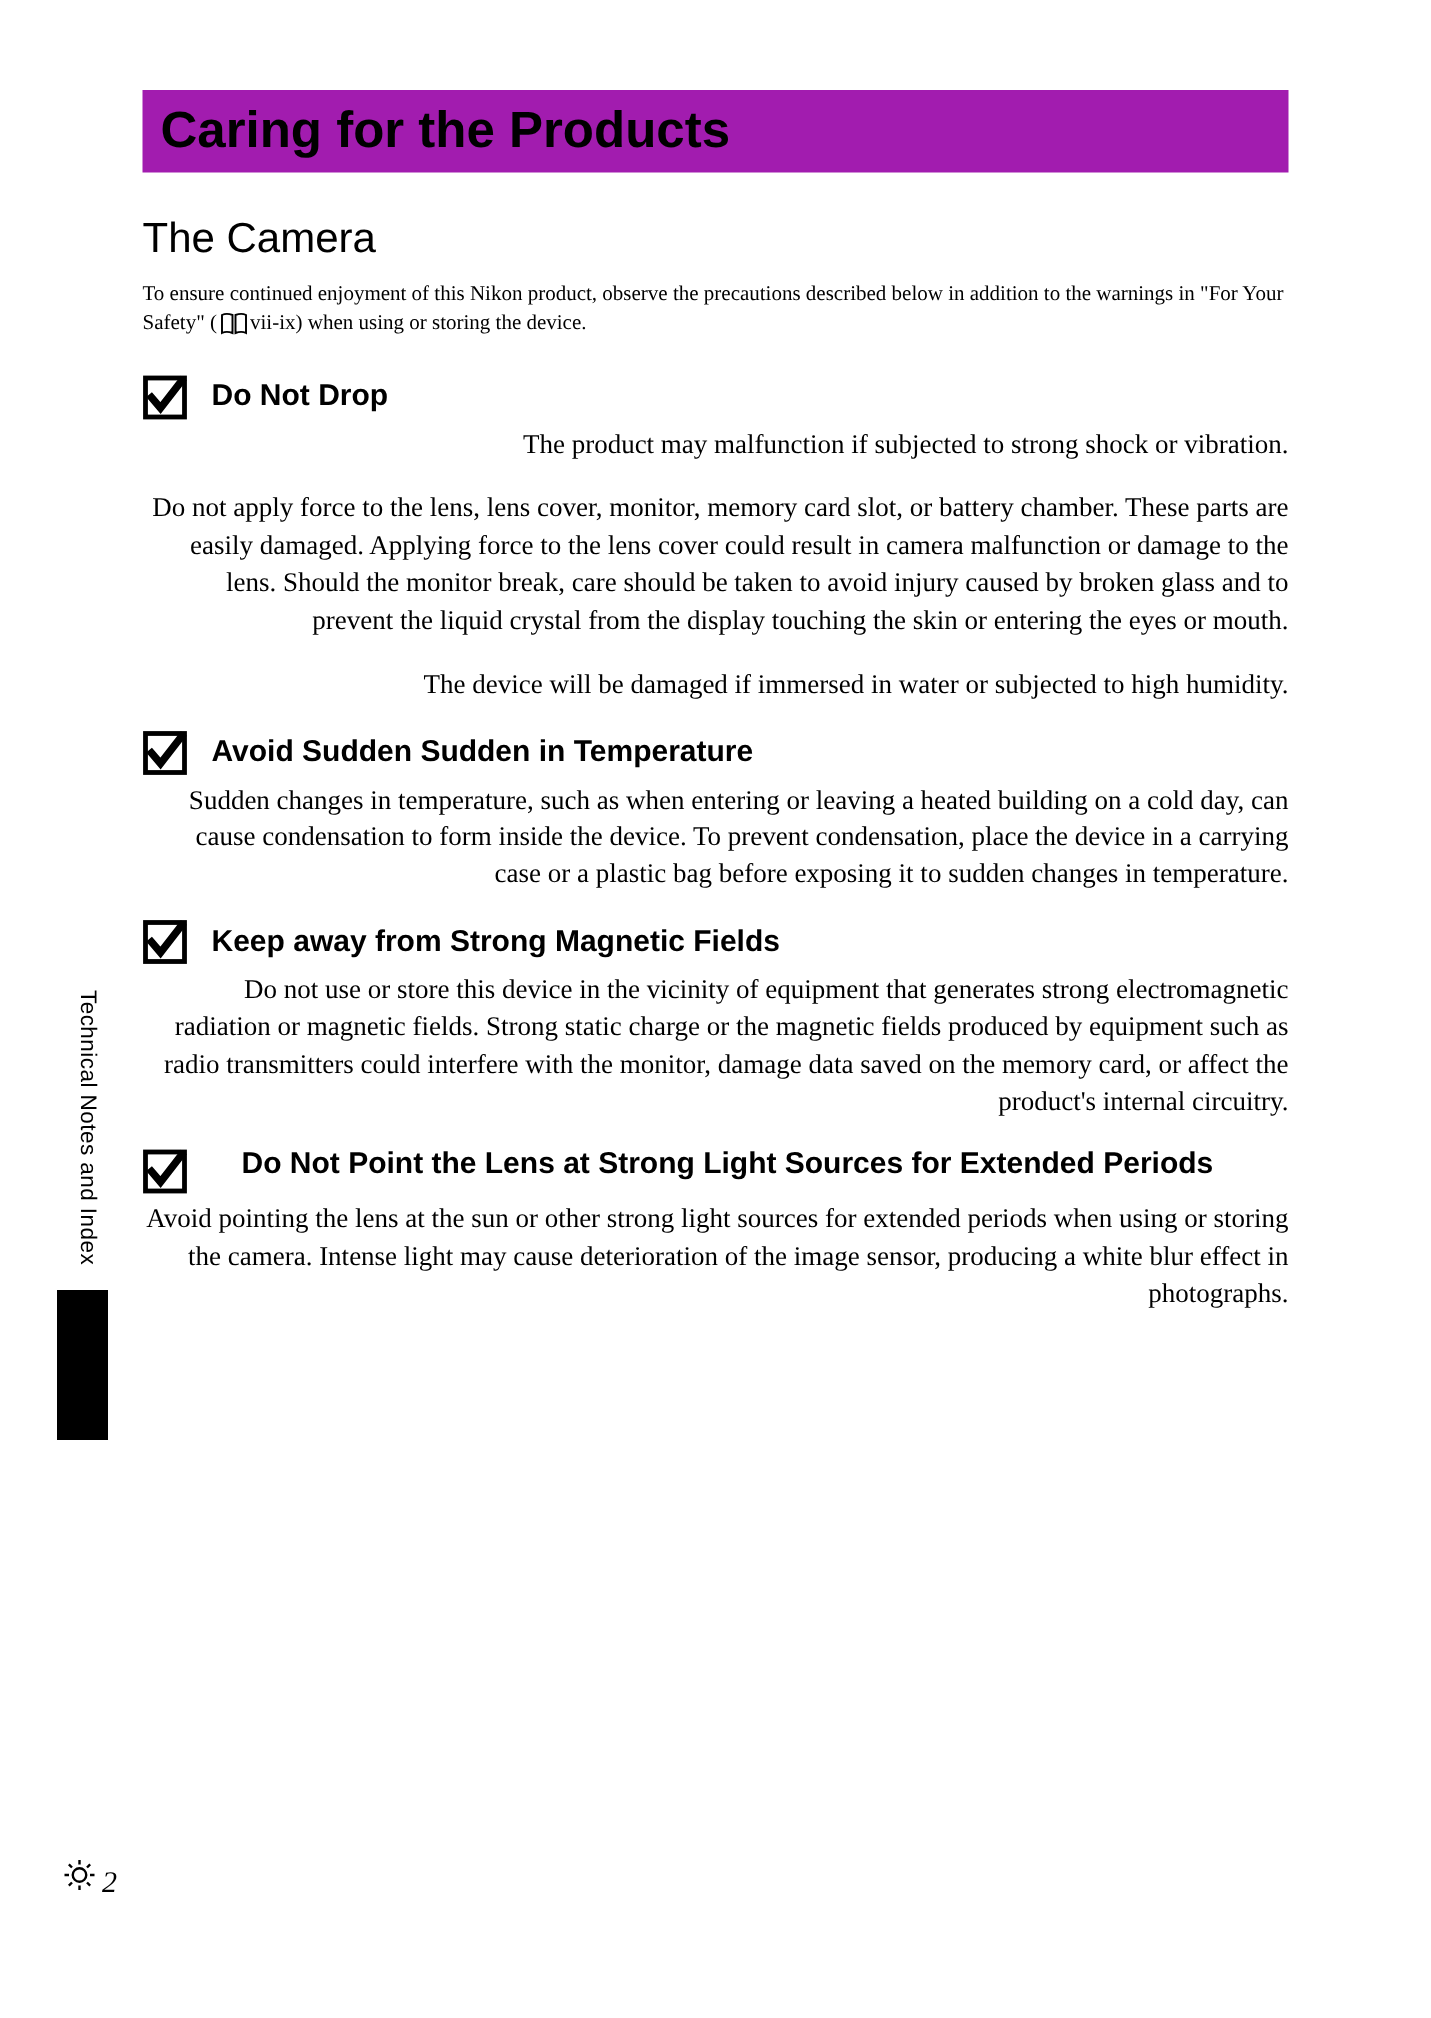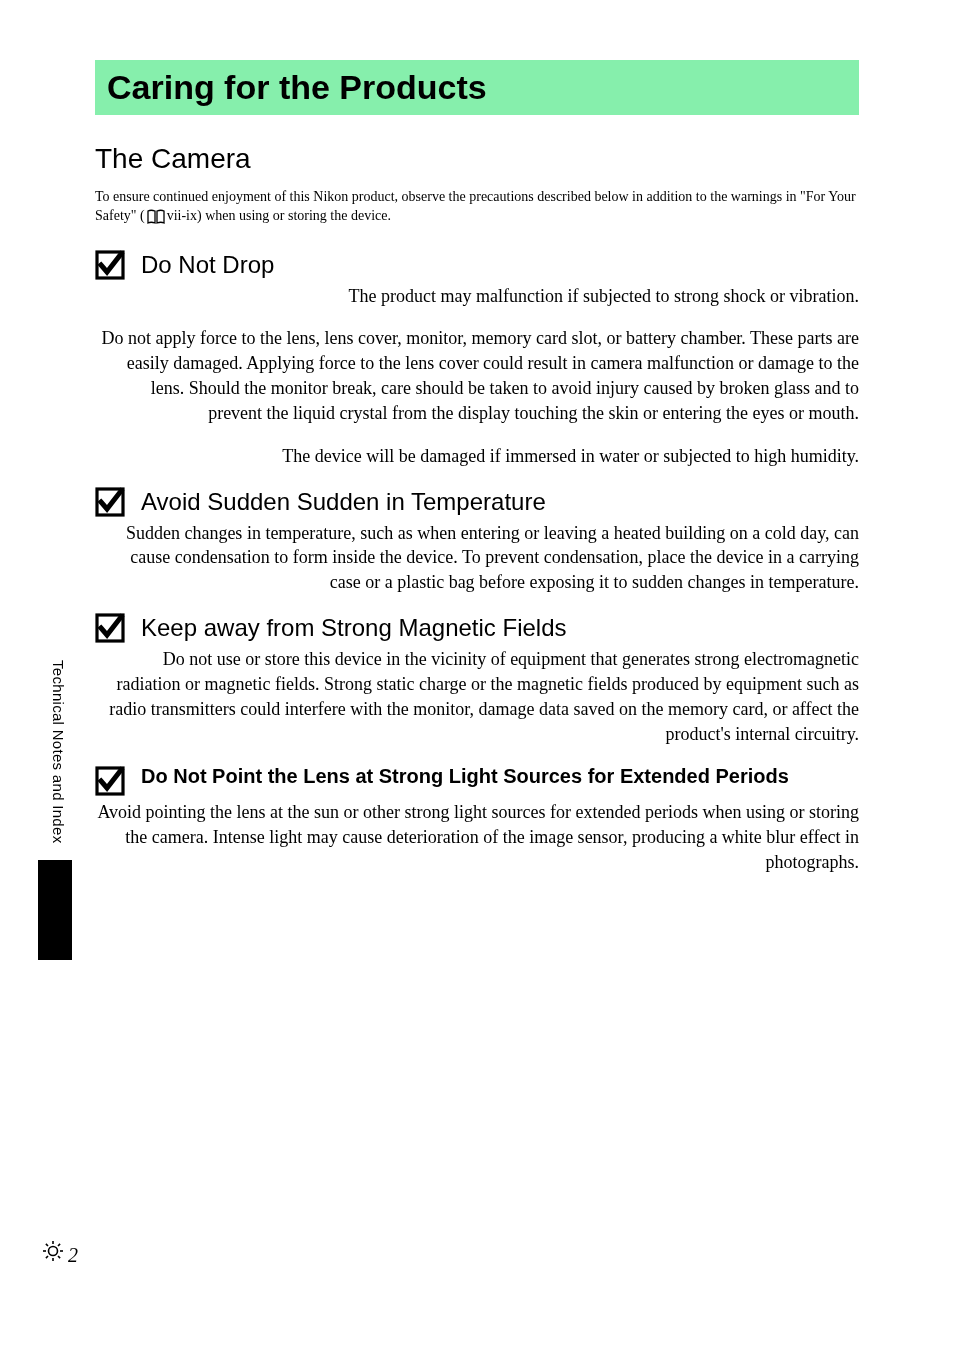--- a/index.html
+++ b/index.html
@@ -10,21 +10,21 @@
     body {
       width: 954px;
       height: 1345px;
       background: #ffffff;
       font-family: Georgia, 'Times New Roman', serif;
       color: #000000;
       position: relative;
       padding: 60px 95px 60px 95px;
     }
     .main-title-bar {
-      background: #86efac;
+      background: #a21caf;
       padding: 8px 12px;
       margin-bottom: 28px;
     }
     .main-title {
       font-size: 34px;
       font-weight: bold;
       font-family: Arial, Helvetica, sans-serif;
     }
     .section-title {
       font-size: 28px;
@@ -46,40 +46,41 @@
       align-items: center;
       margin-bottom: 4px;
     }
     .callout-icon {
       width: 30px;
       height: 30px;
       flex-shrink: 0;
       margin-right: 16px;
     }
     .callout-title {
-      font-size: 24px;
-      font-weight: normal;
+      font-size: 20px;
+      font-weight: bold;
       font-family: Arial, Helvetica, sans-serif;
     }
     .callout-title-wrap {
       font-size: 20px;
       font-weight: bold;
       font-family: Arial, Helvetica, sans-serif;
       line-height: 1.25;
     }
     .callout-body {
       font-size: 18px;
       line-height: 1.38;
       font-weight: 400;
       text-align: right;
     }
     .callout-header-multiline {
       display: flex;
       align-items: flex-start;
       margin-bottom: 4px;
+      gap: 20px;
     }
     .callout-header-multiline .callout-icon {
       margin-top: 2px;
     }
     .vertical-label {
       position: absolute;
       left: 50px;
       top: 660px;
       writing-mode: vertical-rl;
       font-size: 15px;

